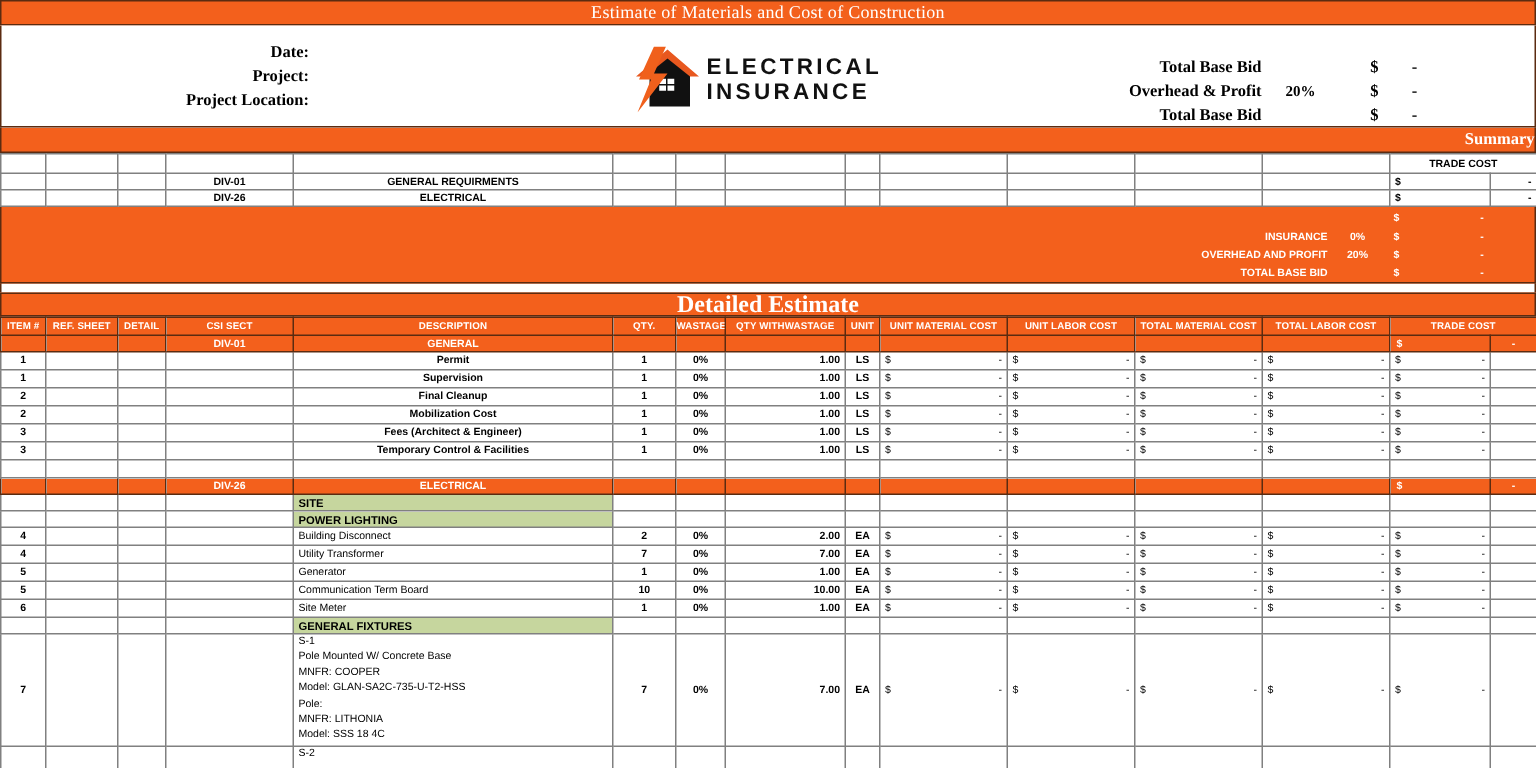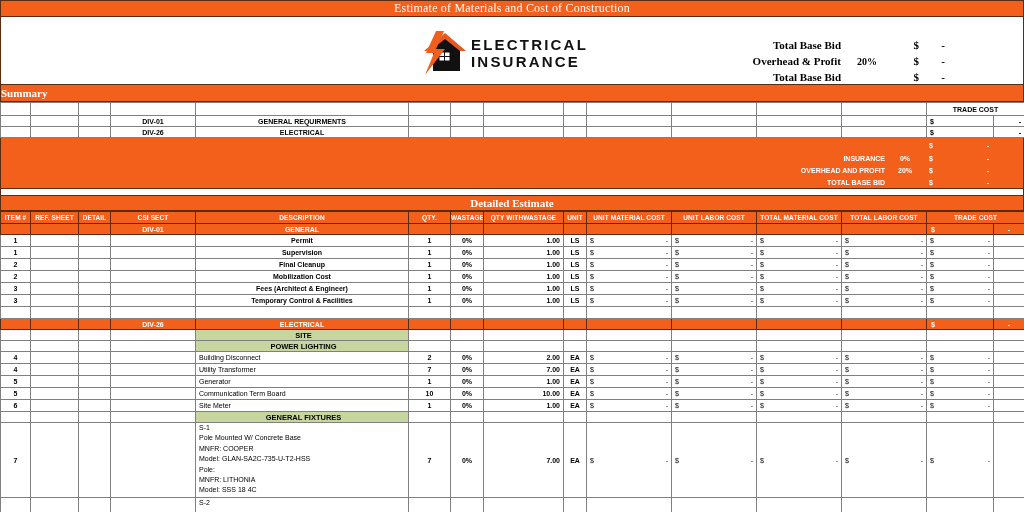--- a/index.html
+++ b/index.html
@@ -36,21 +36,21 @@
              font-weight:bold; color:#000; }
   .hdr-tot .row { display:flex; align-items:center; height:16px; }
   .hdr-tot .lbl { width:140px; text-align:right; }
   .hdr-tot .pct { width:52px; text-align:center; font-size:10px; }
   .hdr-tot .cur { width:26px; text-align:right; }
   .hdr-tot .dsh { width:48px; text-align:center; }
 
   
   .sum-banner { height:17px; background:#F3601C; border:1px solid #5B2B10;
                 border-top:none; color:#fff; font-family:"Liberation Serif", serif;
-                font-weight:bold; font-size:11px; text-align:left; line-height:16px; }
+                font-weight:bold; font-size:11px; text-align:right; line-height:16px; }
   .trade-hdr td { height:13px; font-size:7px; font-weight:bold; text-align:center; }
   .sum-row td { height:11px; font-size:7px; font-weight:bold; }
   .sum-row .code { text-align:center; }
   .sum-row .desc { text-align:center; }
   .cur-l { text-align:left;  padding-left:3px; font-size:7px; font-weight:bold; }
   .cur-r { text-align:right; padding-right:3px; font-size:7px; }
 
   .totals-block { position:relative; height:51px; background:#F3601C;
                   border-left:1px solid #5B2B10; border-right:1px solid #5B2B10;
                   border-bottom:1px solid #5B2B10; }
@@ -60,49 +60,54 @@
   .totals-block .tpct { width:40px; text-align:center; }
   .totals-block .tcur { width:28px; text-align:left; padding-left:4px; }
   .totals-block .tdsh { width:70px; text-align:center; }
 
   .gap { height:6px; border-left:1px solid #5B2B10; border-right:1px solid #5B2B10;
          background:#fff; }
 
   
   .det-banner { height:16px; background:#F3601C; border:1px solid #5B2B10;
                 color:#fff; font-family:"Liberation Serif", serif; font-weight:bold;
-                font-size:11px; text-align:center; line-height:15px; }
+                font-size:16px; text-align:center; line-height:15px; }
 
   .dt th { background:#F3601C; color:#fff; font-size:6.5px; font-weight:bold;
            text-align:center; height:12px; letter-spacing:.1px;
            border:1px solid #5B2B10; }
   .dt td { height:12px; font-size:7px; }
 
   .divrow td { background:#F3601C; color:#fff; font-weight:bold; font-size:7px;
                text-align:center; border:1px solid #5B2B10; height:11px; }
   .secrow td.sec { background:#C6D69E; color:#000; font-weight:bold; font-size:7.5px;
-                   text-align:center; padding-left:3px; }
+                   text-align:left; padding-left:3px; }
   .secrow td { height:11px; }
 
   .c  { text-align:center; }
   .r  { text-align:right; padding-right:3px; }
   .l  { text-align:left;  padding-left:3px; }
   .bold { font-weight:bold; }
 
   .multi { white-space:pre-line; font-size:7px; line-height:10.4px;
            text-align:left; padding-left:3px; vertical-align:top; }
 </style>
 </head>
 <body>
 
 <div class="sheet">
 
   <div class="banner">Estimate of Materials and Cost of Construction</div>
 
   <div class="hdr">
+    <div class="hdr-labels">
+      <div>Date:</div>
+      <div>Project:</div>
+      <div>Project Location:</div>
+    </div>
 
     <div class="hdr-logo">
       <div class="logo-mark">
         <svg viewBox="0 0 48 44" width="48" height="44">
           <path d="M26 3 L45 19 L41 19 L41 40 L14 40 L14 19 L10 19 Z" fill="#111111"></path>
           <path d="M26 2 L47 20 L41 20 L26 8 L11 20 L5 20 Z" fill="#E8581F"></path>
           <rect x="20" y="21" width="11" height="9" fill="#ffffff"></rect>
           <path d="M20 21 h11 v9 h-11 z" fill="none" stroke="#111" stroke-width="1"></path>
           <path d="M25.5 21 v9 M20 25.5 h11" stroke="#111" stroke-width="1"></path>
           <path d="M17 0 L7 22 L15 22 L6 44 L26 18 L17 18 L25 0 Z" fill="#F0601C"></path>

